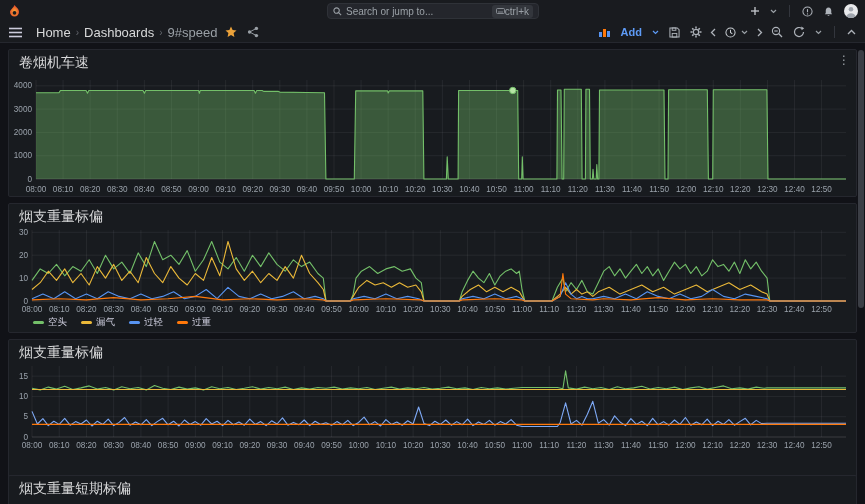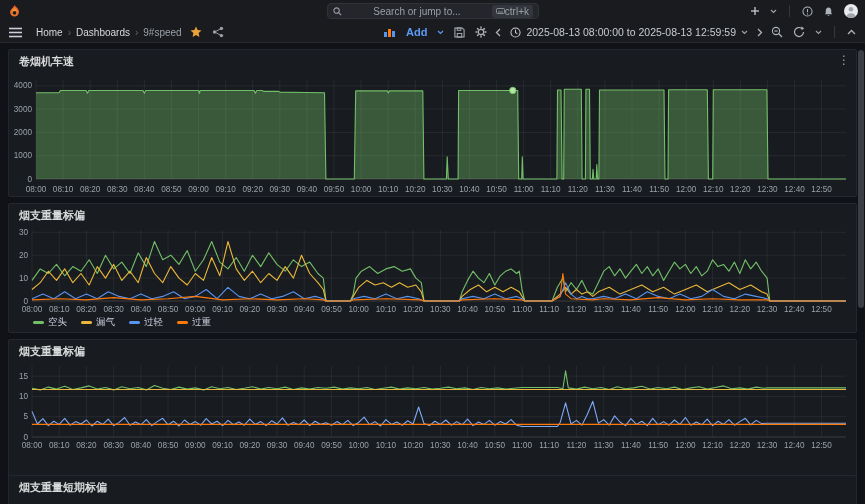--- a/index.html
+++ b/index.html
@@ -9,41 +9,41 @@
   
   #topbar { position:absolute; left:0; top:0; width:865px; height:22px;
     background:#191b1f; display:flex; align-items:center; }
   #navbar { position:absolute; left:0; top:22px; width:865px; height:21px;
     background:#191b1f; border-bottom:1px solid #25272e; display:flex; align-items:center; }
   .grow { flex:1; }
   .vdiv { width:1px; height:12px; background:#33363d; margin:0 7px; }
 
   #search-box { position:absolute; left:327px; top:3px; width:212px; height:16px;
     background:#24262c; border:1px solid #2f3238; border-radius:4px;
-    display:flex; align-items:center; padding:0 5px; gap:4px;text-align:center; }
+    display:flex; align-items:center; padding:0 5px; gap:4px; }
   #search-box .ph { font-size:10px; color:#9aa0a6; flex:1; }
   .kbd-badge { background:#33363c; border-radius:3px; font-size:10px; color:#9aa0a6;
     padding:1px 4px; display:flex; align-items:center; gap:0; }
 
   .icon-btn { display:flex; align-items:center; justify-content:center; gap:10px;
     color:#aeb3ba; cursor:pointer; padding:0 5px; height:100%; }
   .caret { display:inline-block; }
 
-  .crumb { font-size:10px; color:#d8d9da; padding:0 3px; cursor:pointer; }
+  .crumb { font-size:13px; color:#d8d9da; padding:0 3px; cursor:pointer; }
   .crumb.current { color:#9aa0a6; }
   .crumb-sep { color:#62656c; font-size:10px; padding:0 2px; }
 
   #add-label { color:#5e9bf7; font-size:11px; font-weight:bold; }
   #time-text { font-size:10.5px; color:#c7ccd1; white-space:nowrap; }
 
   
   .panel { position:absolute; left:8px; width:849px; background:#181b1f;
     border:1px solid #25272e; border-radius:2px; overflow:hidden; }
-  .panel-title { position:absolute; left:10px; top:4px; font-size:11px;
-    font-weight:bold; color:#d8d9da; }
+  .panel-title { position:absolute; left:10px; top:4px; font-size:14px;
+    font-weight:normal; color:#d8d9da; }
   .kebab { position:absolute; right:6px; top:3px; color:#9aa0a6; font-size:12px; cursor:pointer; }
   svg.chart { position:absolute; left:0; top:20px; }
   .legend { position:absolute; left:24px; bottom:3px; display:flex; gap:14px;
     }
   .legend-item { display:flex; align-items:center; gap:4px; font-size:9.5px;
     color:#ccccdc; cursor:pointer; }
   .swatch { width:11px; height:3px; border-radius:2px; }
 
   
   #scrollbar { position:absolute; right:0; top:43px; width:8px; height:461px; }
@@ -181,21 +181,20 @@
   <div class="icon-btn" style="padding:0 3px;">
     <svg width="7" height="9" viewBox="0 0 7 9">
       <polyline points="5,1 1.5,4.5 5,8" fill="none" stroke="#aeb3ba" stroke-width="1.3"></polyline>
     </svg>
   </div>
   <div class="icon-btn" style="gap:5px;">
     <svg width="11" height="11" viewBox="0 0 12 12">
       <circle cx="6" cy="6" r="5" fill="none" stroke="#c7ccd1" stroke-width="1.1"></circle>
       <polyline points="6,3 6,6 8,7.5" fill="none" stroke="#c7ccd1" stroke-width="1.1"></polyline>
     </svg>
-    <span id="time-text">2025-08-13 08:00:00 to 2025-08-13 12:59:59</span>
     <svg class="caret" width="7" height="5" viewBox="0 0 7 5">
       <polyline points="1,1 3.5,3.5 6,1" fill="none" stroke="#9aa0a6" stroke-width="1.2"></polyline>
     </svg>
   </div>
   <div class="icon-btn" style="padding:0 3px;">
     <svg width="7" height="9" viewBox="0 0 7 9">
       <polyline points="2,1 5.5,4.5 2,8" fill="none" stroke="#aeb3ba" stroke-width="1.3"></polyline>
     </svg>
   </div>
   <div class="icon-btn">

